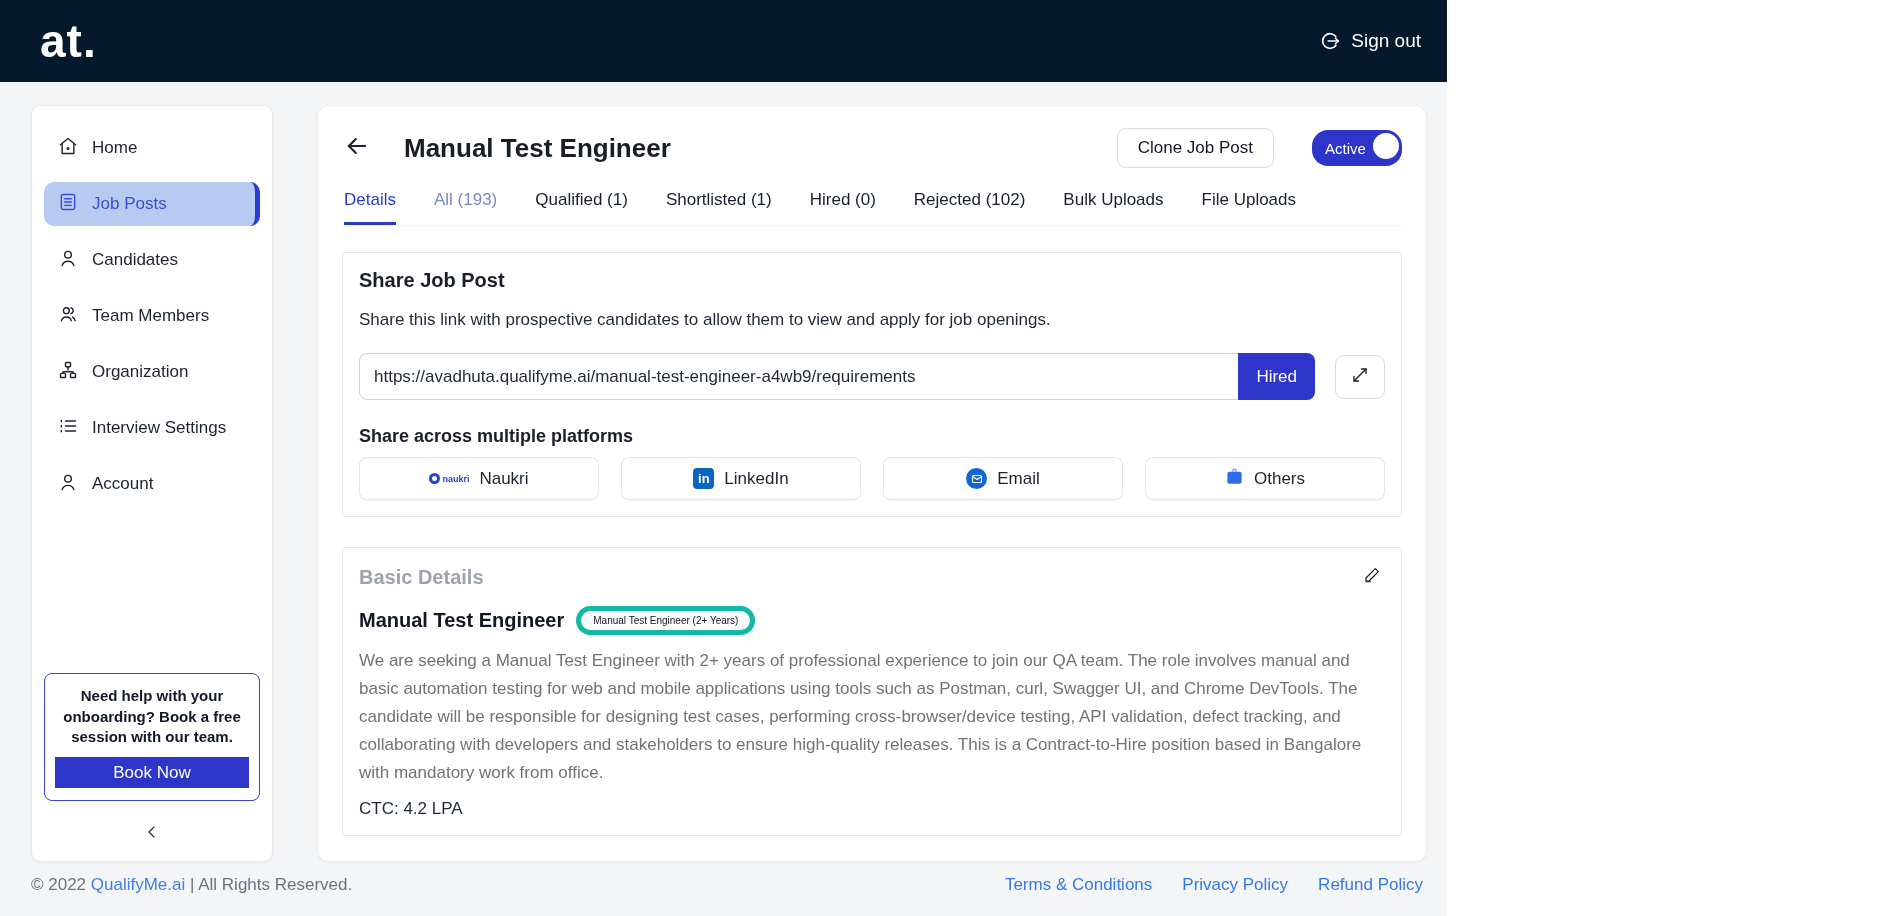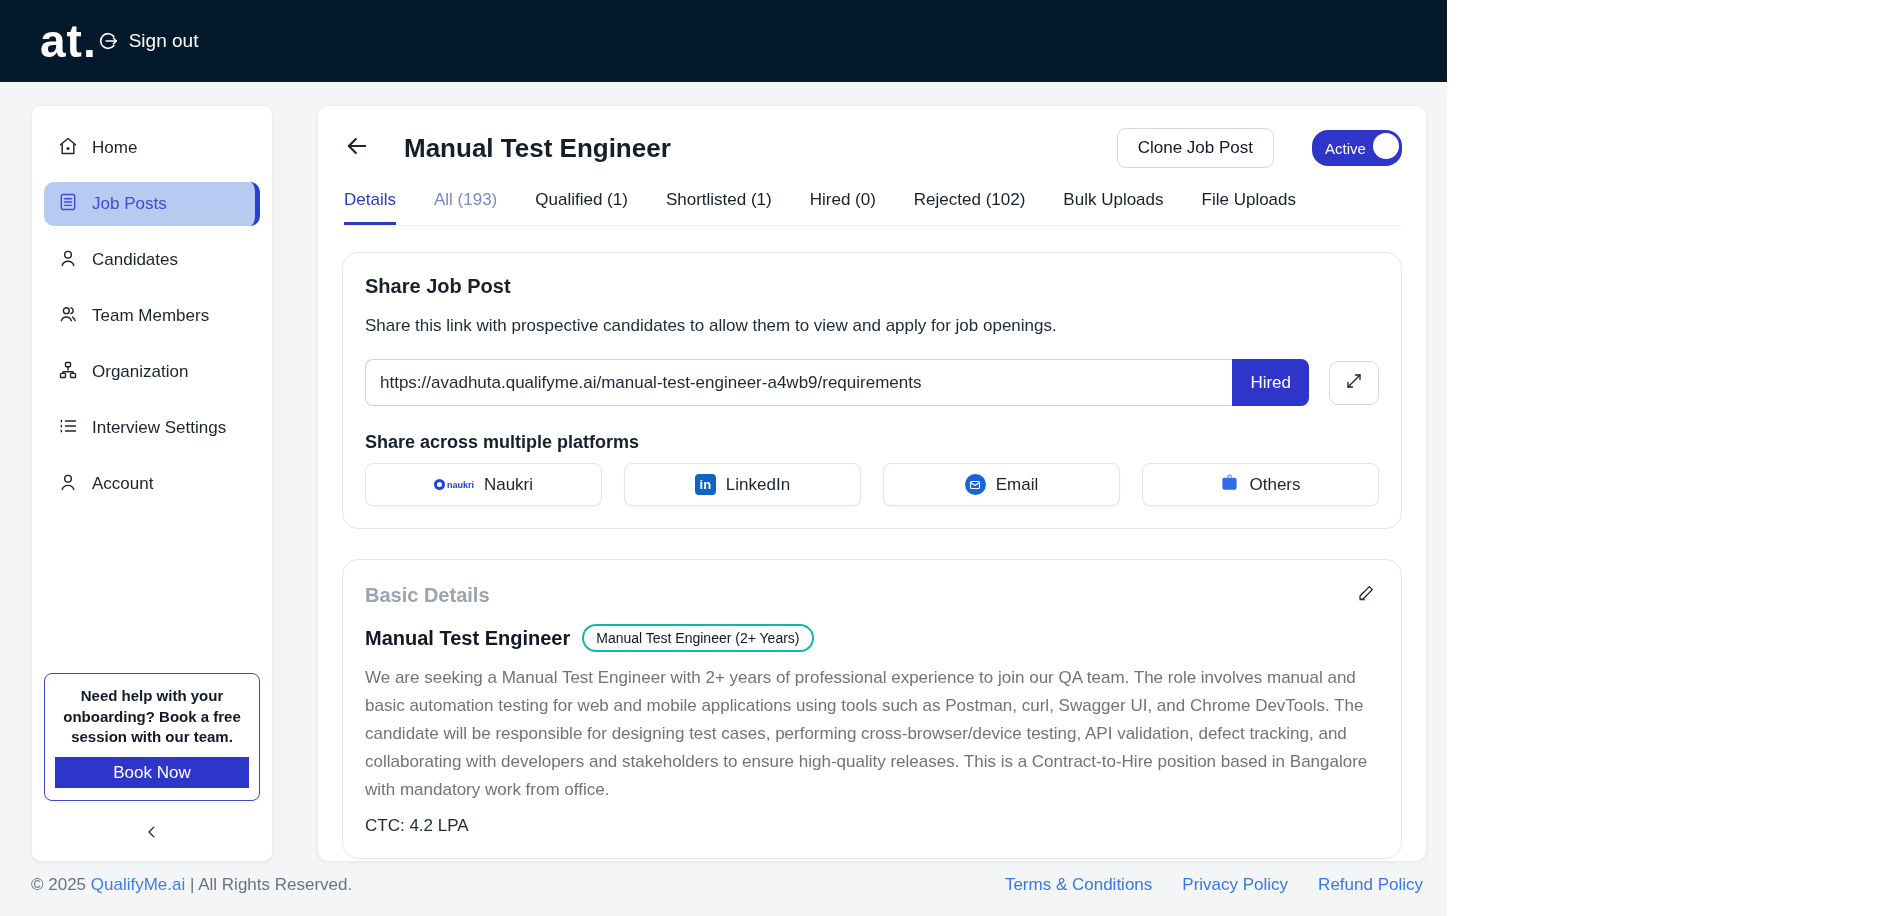--- a/index.html
+++ b/index.html
@@ -1,20 +1,20 @@
 <!DOCTYPE html>
 <html><head>
 <meta charset="utf-8">
 <style>
   * { margin:0; padding:0; box-sizing:border-box; }
   html,body { width:1904px; height:916px; background:#ffffff; font-family:"Liberation Sans", sans-serif; overflow:hidden; }
   .app { width:1447px; height:916px; display:flex; flex-direction:column; background:#f4f5f6; }
 
   
-  .topbar { height:82px; background:#05192d; display:flex; align-items:center; padding:0 26px 0 40px; flex:0 0 auto; }
+  .topbar { height:82px; background:#05192d; display:flex; align-items:center; justify-content:space-between; padding:0 26px 0 40px; flex:0 0 auto; }
   .logo { color:#ffffff; font-size:46px; font-weight:bold; letter-spacing:1px; line-height:1; }
   .signout { display:flex; align-items:center; gap:10px; color:#ffffff; font-size:19px; cursor:pointer; }
   .signout svg { display:block; }
 
   
   .body-row { flex:1 1 auto; display:flex; padding:23px 20px 0 31px; gap:44px; min-height:0; }
 
   
   .sidebar { width:242px; flex:0 0 auto; background:#ffffff; border:1px solid #ebebeb; border-radius:10px; box-shadow:0 1px 3px rgba(0,0,0,.06); display:flex; flex-direction:column; padding:14px 10px 16px 10px; }
   .nav-item { display:flex; align-items:center; gap:14px; height:44px; margin:6px 2px; padding:0 14px; border-radius:10px; font-size:17px; color:#1c2430; cursor:pointer; }
@@ -37,21 +37,21 @@
   .toggle-label { color:#ffffff; font-size:15px; margin-left:13px; }
   .toggle-knob { position:absolute; right:3px; top:3px; width:26px; height:26px; border-radius:50%; background:#ffffff; }
 
   
   .tabs { display:flex; gap:38px; margin-top:22px; border-bottom:1px solid #f1f1f2; padding:0 2px; }
   .tab { font-size:17px; color:#17202b; padding-bottom:12px; cursor:pointer; border-bottom:3px solid transparent; white-space:nowrap; }
   .tab.active { color:#2b3cc4; border-bottom-color:#2b3cc4; }
   .tab.highlight { color:#7b87cd; }
 
   
-  .inner-card { border:1px solid #e5e7eb; border-radius:16px; padding:22px; }
+  .inner-card { border:1px solid #e5e7eb; border-radius:2px; padding:16px; }
   .share-card { margin-top:26px; }
   .card-h1 { font-size:20px; font-weight:bold; color:#17202b; }
   .share-desc { font-size:17px; color:#1f2937; margin-top:18px; }
   .link-row { display:flex; align-items:center; margin-top:23px; }
   .link-input { flex:1 1 auto; height:47px; border:1px solid #cfd4da; border-right:none; border-radius:8px 0 0 8px; font-size:17px; color:#1f2937; padding:0 14px; font-family:inherit; background:#fff; min-width:0; }
   .copy-btn { height:47px; padding:0 18px; background:#2e35c9; color:#ffffff; border:none; border-radius:0 8px 8px 0; font-size:17px; font-family:inherit; cursor:pointer; }
   .expand-btn { margin-left:20px; width:50px; height:44px; background:#fff; border:1px solid #d6d9dd; border-radius:9px; display:flex; align-items:center; justify-content:center; cursor:pointer; color:#1b2430; }
   .platforms-h { font-size:18px; font-weight:bold; color:#17202b; margin-top:26px; }
   .platform-row { display:flex; gap:22px; margin-top:10px; }
   .platform-btn { flex:1 1 0; height:43px; background:#fff; border:1px solid #e3e5e8; border-radius:8px; box-shadow:0 1px 2px rgba(0,0,0,.04); display:flex; align-items:center; justify-content:center; gap:10px; font-size:17px; color:#1b2430; cursor:pointer; }
@@ -62,21 +62,21 @@
   .li-badge { width:21px; height:21px; border-radius:4px; background:#0a66c2; color:#fff; font-size:13px; font-weight:bold; display:flex; align-items:center; justify-content:center; }
   .mail-badge { width:21px; height:21px; border-radius:50%; background:#1565d8; display:flex; align-items:center; justify-content:center; }
 
   
   .details-card { margin-top:30px; }
   .details-head { display:flex; align-items:center; justify-content:space-between; }
   .details-title { font-size:20px; font-weight:bold; color:#9ca3af; }
   .edit-btn { width:26px; height:26px; display:flex; align-items:center; justify-content:center; cursor:pointer; color:#111827; }
   .job-row { display:flex; align-items:center; gap:12px; margin-top:16px; }
   .job-name { font-size:20px; font-weight:bold; color:#111827; }
-  .job-badge { font-size:14px; color:#111827; border:2px solid #14b8a6; border-radius:15px; padding:4px 12px; background:#fcfcfd; }
+  .job-badge { font-size:10px; color:#111827; border:5px solid #14b8a6; border-radius:15px; padding:4px 12px; background:#fcfcfd; }
   .job-desc { font-size:17px; color:#737373; line-height:28px; margin-top:12px; }
   .job-ctc { font-size:17px; color:#1f2937; margin-top:12px; }
 
   
   .footer { height:54px; flex:0 0 auto; display:flex; align-items:center; justify-content:space-between; padding:0 24px 8px 31px; font-size:17px; color:#6b7280; }
   .footer a { text-decoration:none; }
   .brand-link { color:#3d7fe8; cursor:pointer; }
   .footer-links { display:flex; gap:30px; }
   .footer-link { color:#3579e6; cursor:pointer; }
 </style>
@@ -286,21 +286,21 @@
         </div>
         <div class="job-desc">We are seeking a Manual Test Engineer with 2+ years of professional experience to join our QA team. The role involves manual and basic automation testing for web and mobile applications using tools such as Postman, curl, Swagger UI, and Chrome DevTools. The candidate will be responsible for designing test cases, performing cross-browser/device testing, API validation, defect tracking, and collaborating with developers and stakeholders to ensure high-quality releases. This is a Contract-to-Hire position based in Bangalore with mandatory work from office.</div>
         <div class="job-ctc">CTC: 4.2 LPA</div>
       </div>
 
     </div>
   </div>
 
   <div class="footer">
     <div>
-      <span>© 2025 </span><a class="brand-link">QualifyMe.ai</a><span> | All Rights Reserved.</span>
+      <span>© 2022 </span><a class="brand-link">QualifyMe.ai</a><span> | All Rights Reserved.</span>
     </div>
     <div class="footer-links">
       <a class="footer-link">Terms &amp; Conditions</a>
       <a class="footer-link">Privacy Policy</a>
       <a class="footer-link">Refund Policy</a>
     </div>
   </div>
 
 </div>
 

